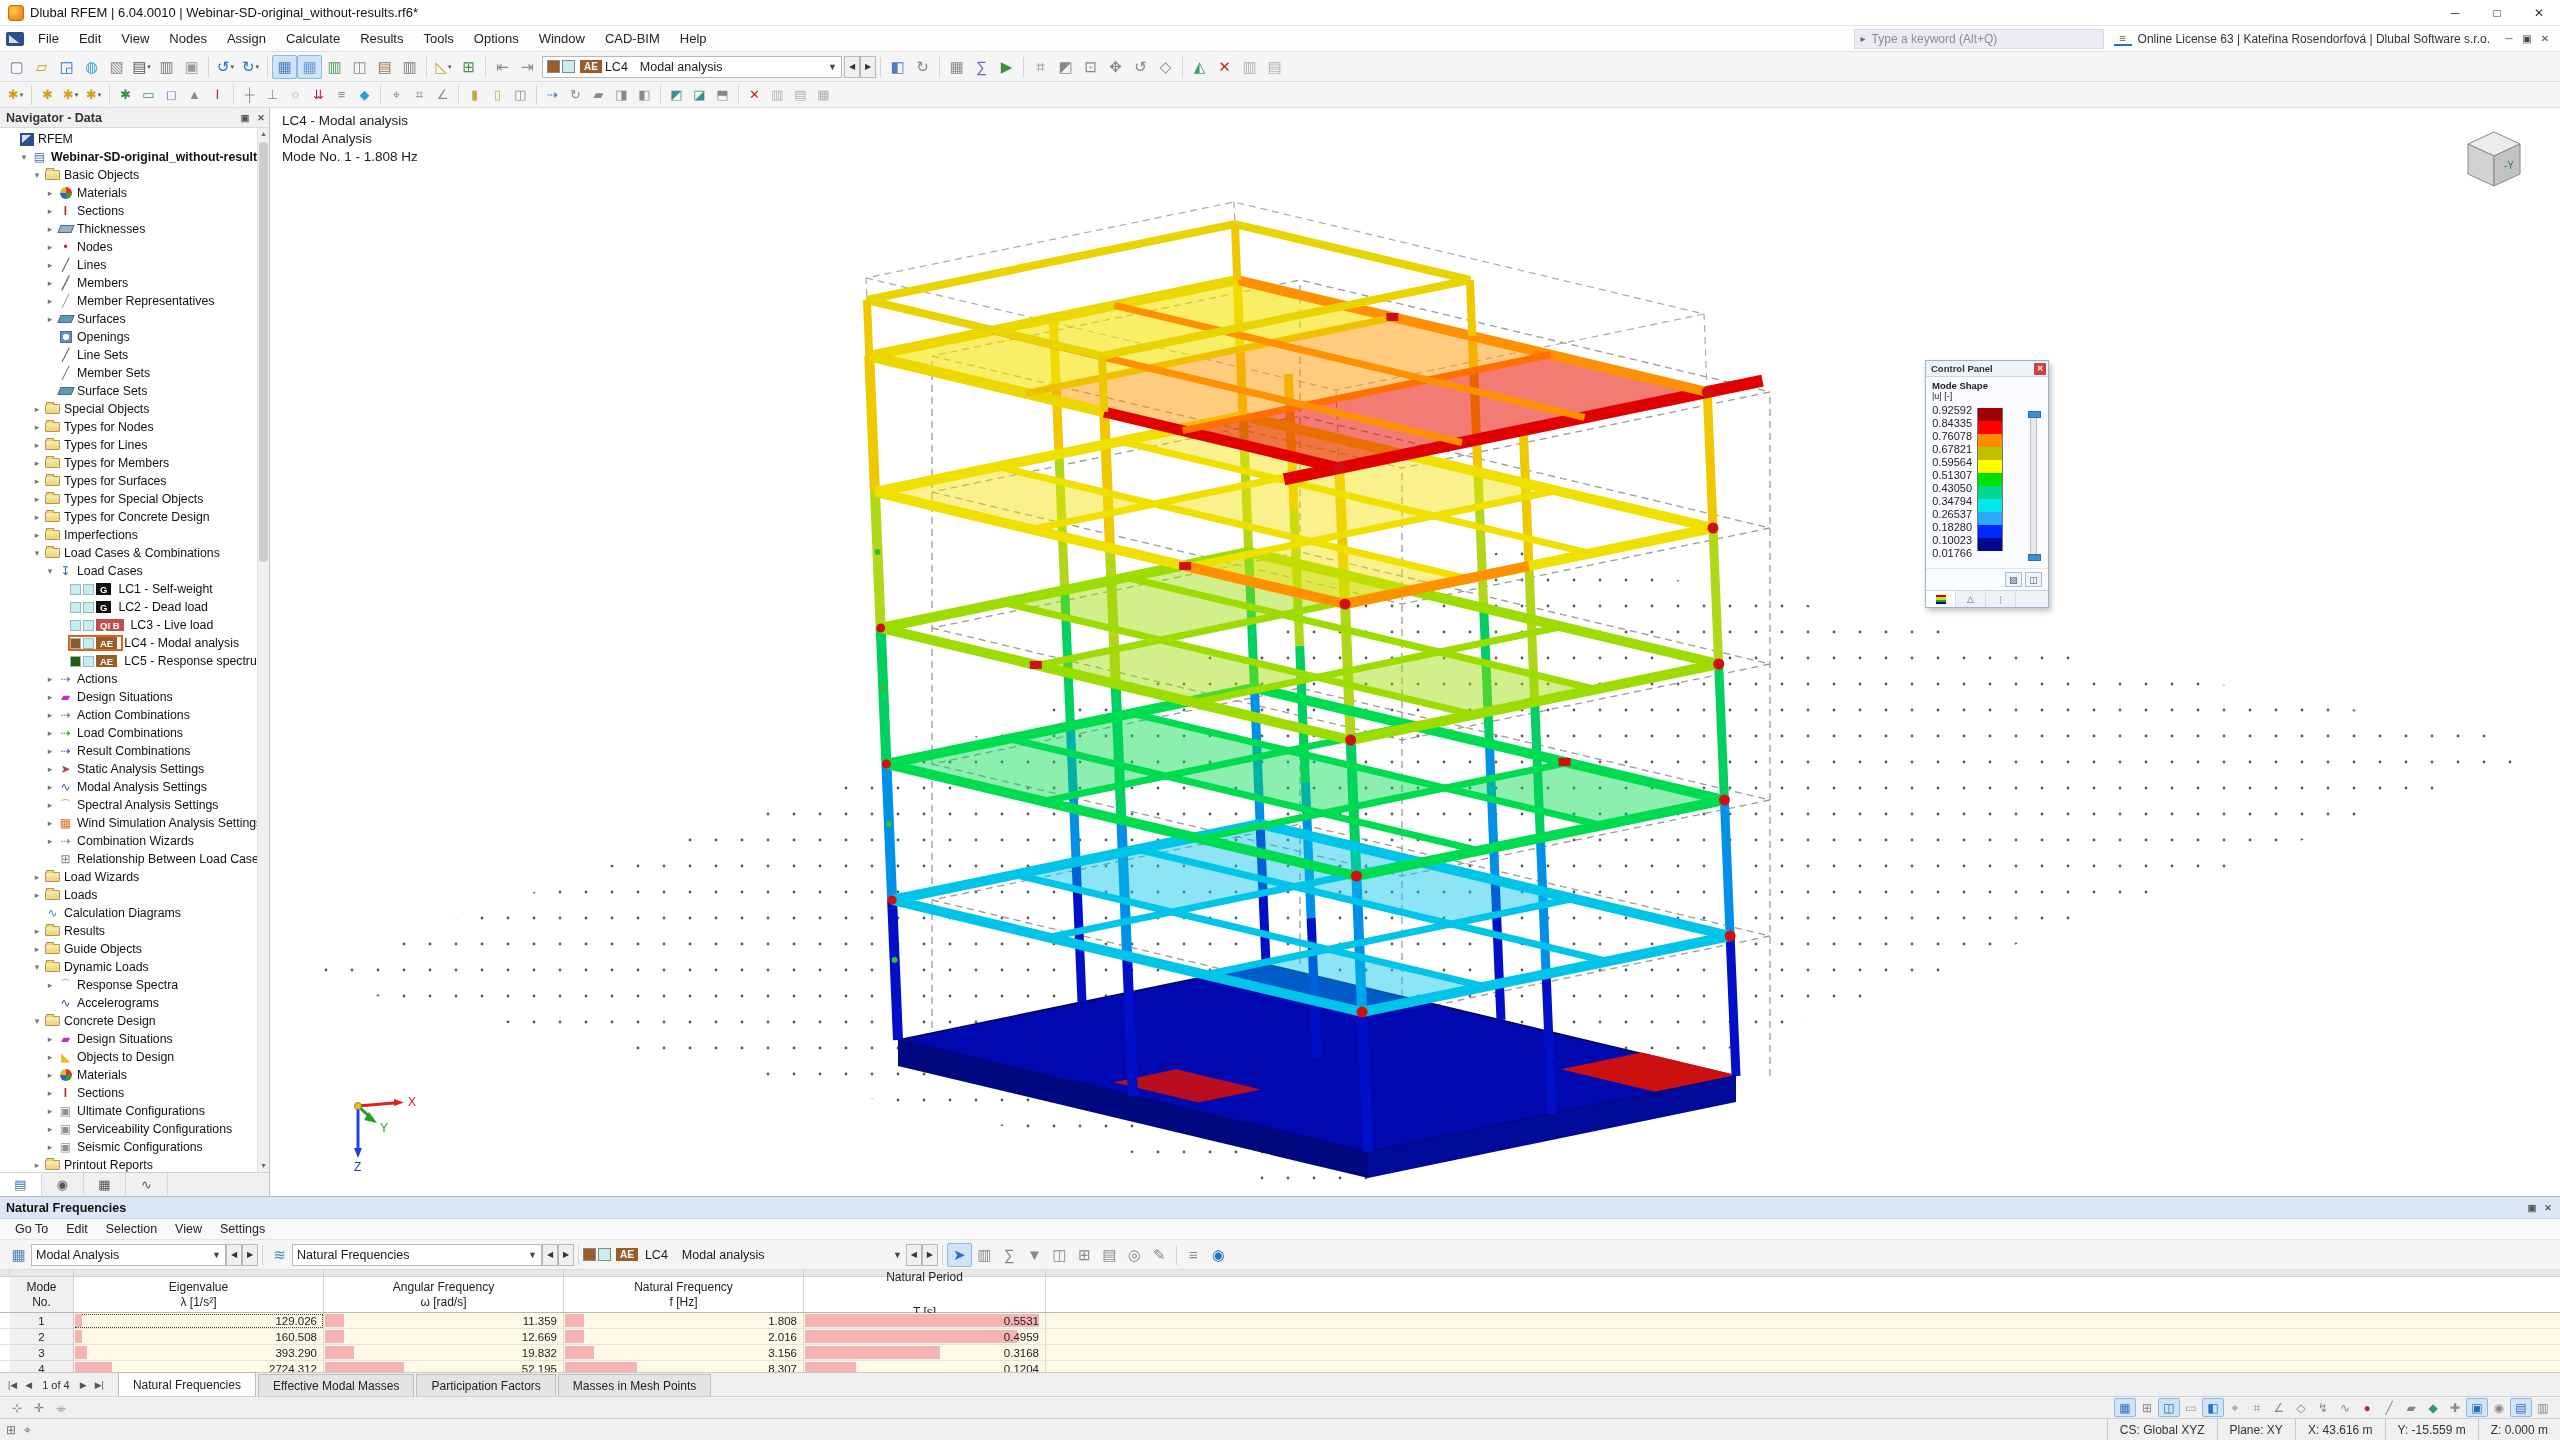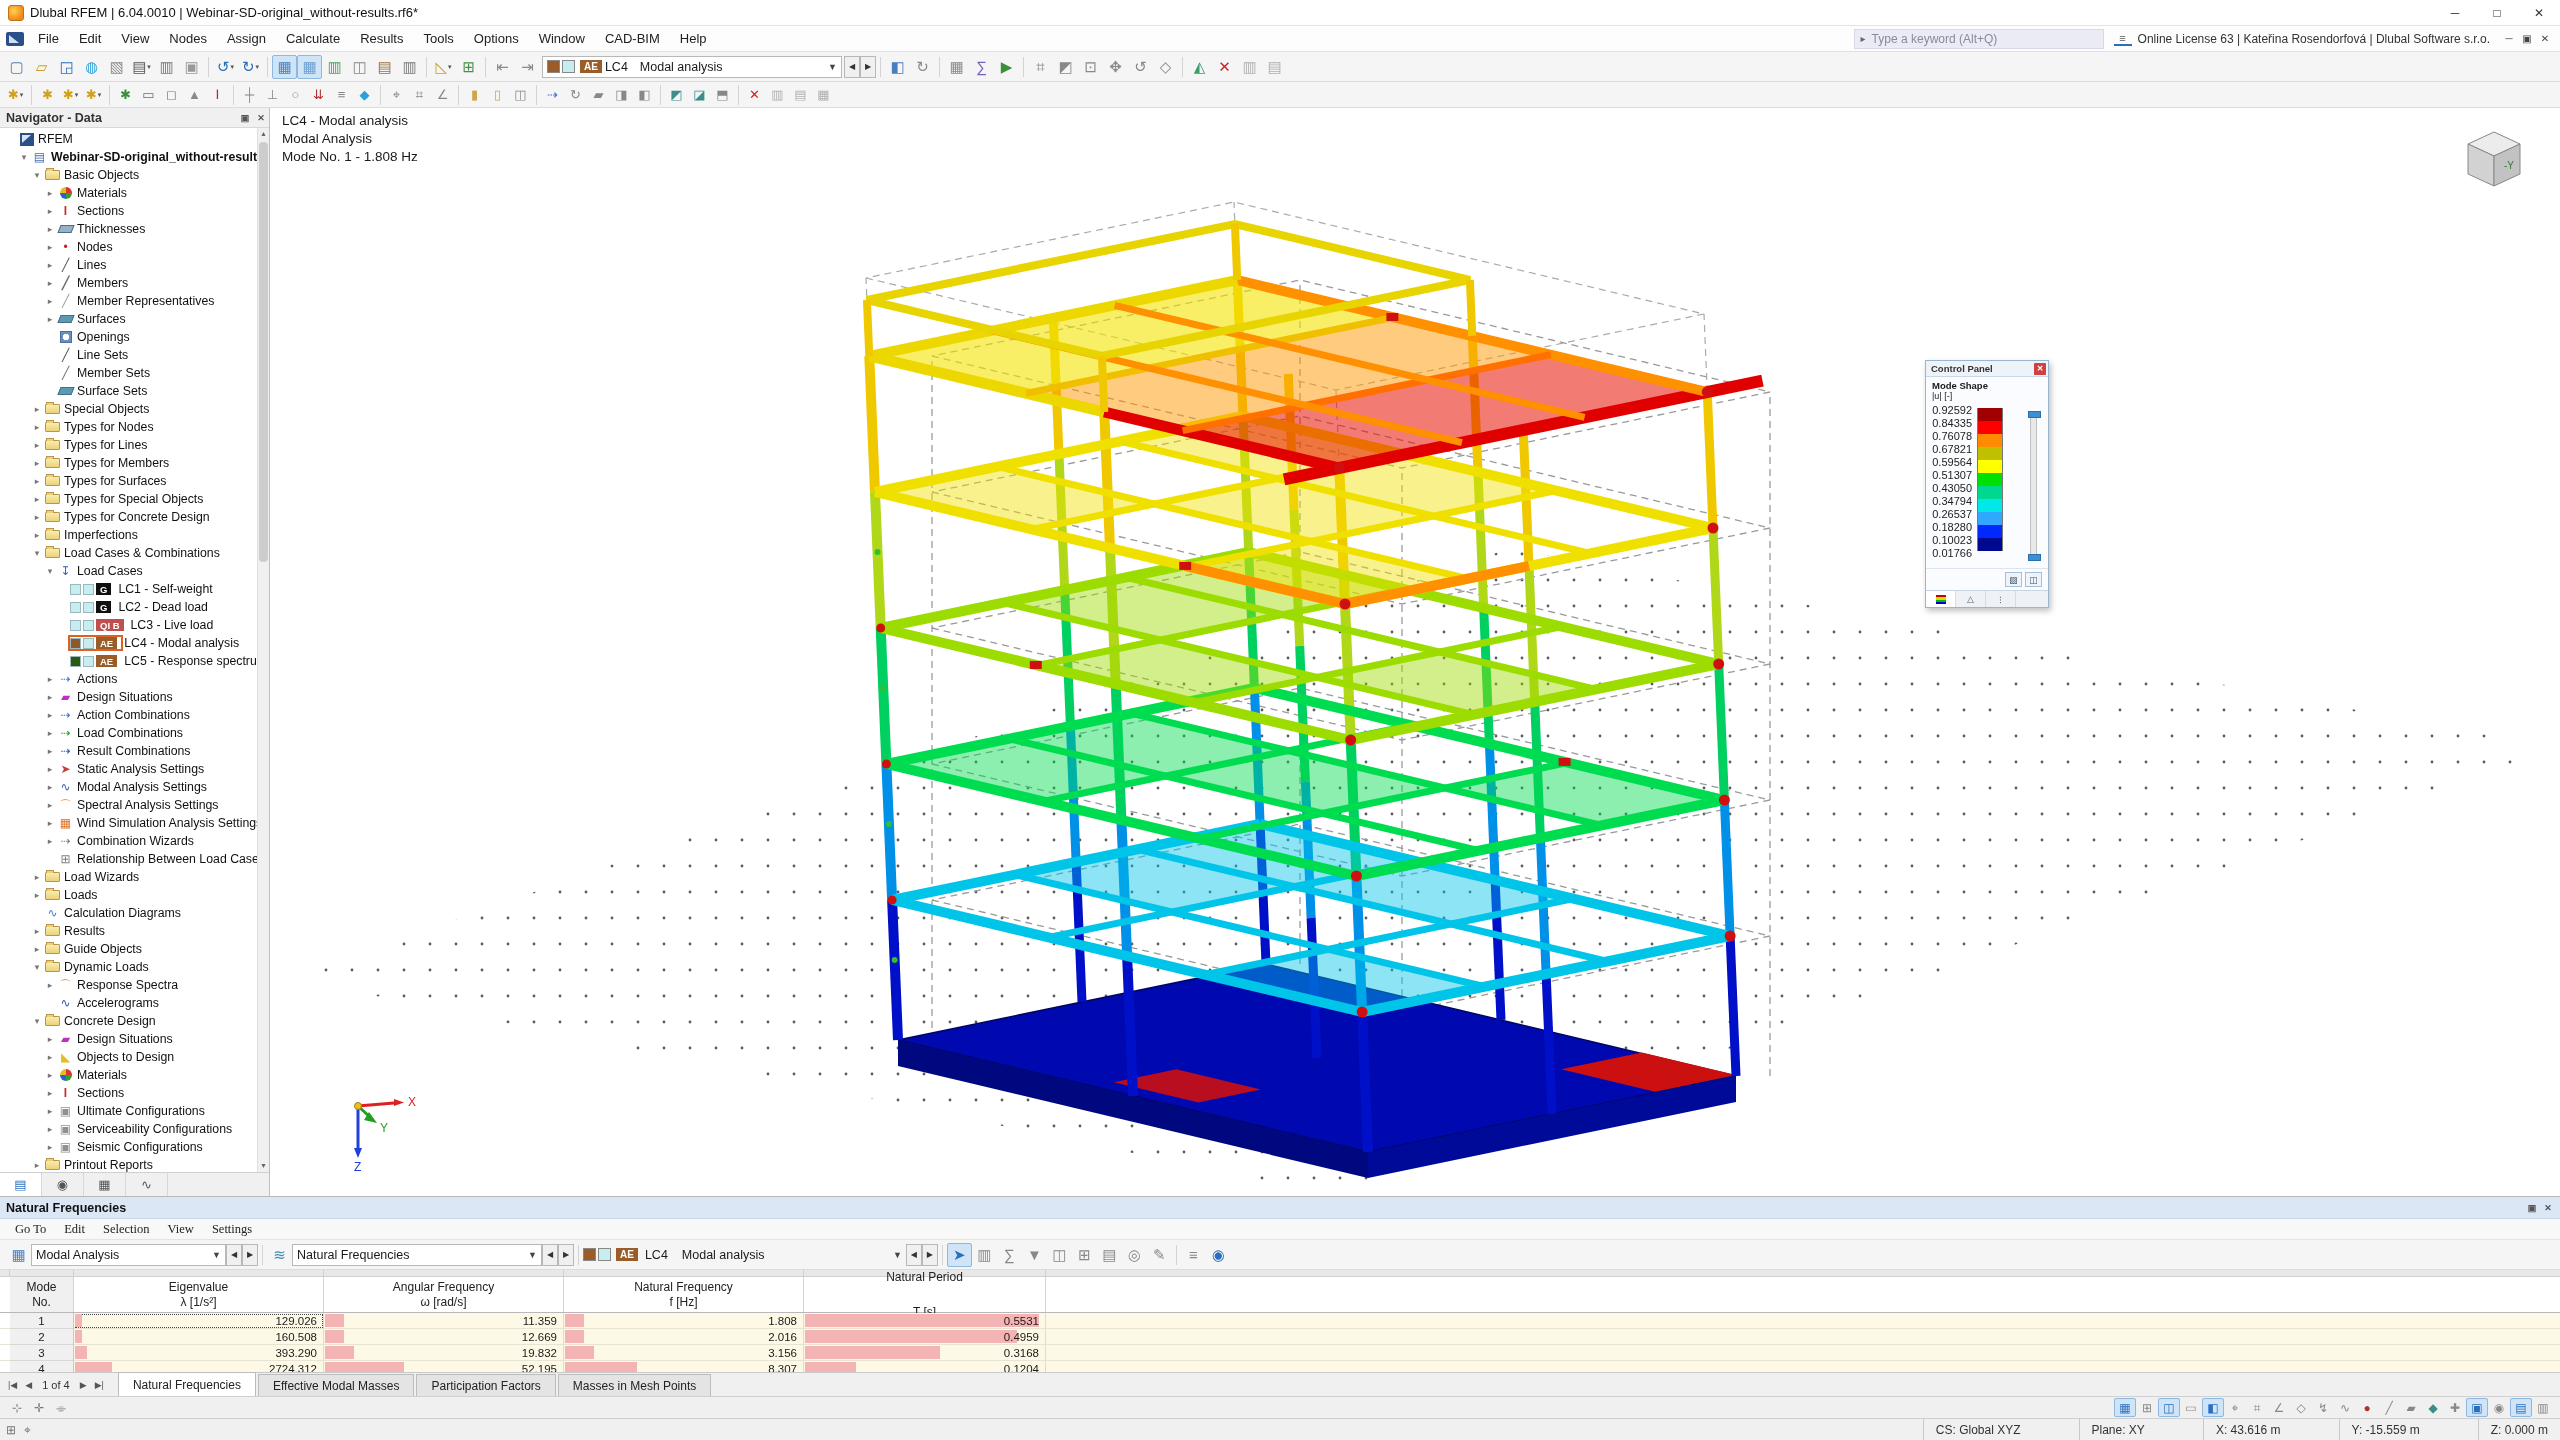--- a/index.html
+++ b/index.html
@@ -97,21 +97,21 @@
   .cptab{width:30px;display:flex;align-items:center;justify-content:center;border-right:1px solid #d4dce8;font-size:9px;color:#567;}
   .cptab.active{background:#fff;}
   .cptab .bars{width:10px;height:9px;background:linear-gradient(#c00 0 25%,#dd0 0 50%,#0b0 0 75%,#00c 0);}
   
   #axiscube{position:absolute;right:28px;top:12px;}
   
   #tablepanel{height:200px;border-top:1px solid #b8b8b8;background:#f5f5f5;display:flex;flex-direction:column;}
   #tp-header{height:22px;background:#dce7f5;display:flex;align-items:center;padding-left:6px;
              font-size:12.5px;font-weight:bold;color:#111;border-bottom:1px solid #c8d4e4;}
   #tp-header .hicons{margin-left:auto;display:flex;margin-right:4px;}
-  #tp-menu{height:21px;display:flex;align-items:center;background:#f8f8f8;border-bottom:1px solid #e4e4e4;padding-left:6px;font-family:Liberation Serif, serif;}
+  #tp-menu{height:21px;display:flex;align-items:center;background:#f8f8f8;border-bottom:1px solid #e4e4e4;padding-left:6px;}
   #tp-menu .menuitem{font-size:12.5px;padding:0 9px;}
   #tp-toolbar{height:30px;display:flex;align-items:center;background:#f5f5f5;border-bottom:1px solid #dcdcdc;padding-left:6px;}
   #tp-grid{flex:1;background:#fff;overflow:hidden;}
   .colstrip{height:7px;display:flex;background:#e8e8e8;border-bottom:1px solid #d0d0d0;}
   .colstrip div{border-right:1px solid #d0d0d0;}
   .hdrrow{display:flex;height:36px;background:#fff;border-bottom:1px solid #b8b8b8;}
   .hcell{border-right:1px solid #d4d4d4;display:flex;flex-direction:column;align-items:center;justify-content:center;
          font-size:12px;line-height:15px;color:#222;}
   .drow{display:flex;height:16px;}
   .dcell{border-right:1px solid #e0dccc;border-bottom:1px solid #e8e4d4;position:relative;
@@ -127,21 +127,21 @@
   .pagertext{padding:0 6px;}
   .ttab{height:22px;display:flex;align-items:center;padding:0 14px;font-size:12px;color:#222;
         background:#e4e4e4;border:1px solid #bcbcbc;border-bottom:none;margin-right:2px;}
   .ttab.active{background:#fff;font-weight:normal;height:24px;}
   
   #lowerbar{height:22px;background:#f0f0f0;border-top:1px solid #d0d0d0;display:flex;align-items:center;padding:0 6px;}
   #lowerbar .right{margin-left:auto;display:flex;}
   #lowerbar .tbi{width:22px;height:19px;font-size:12px;}
   #statusbar{height:22px;background:#f0f0f0;border-top:1px solid #cfcfcf;display:flex;align-items:center;font-size:12px;color:#333;}
   #statusbar .left{display:flex;padding-left:6px;gap:8px;color:#777;}
-  #statusbar .segs{margin-left:auto;display:flex;height:100%;gap:46px;}
+  #statusbar .segs{margin-left:auto;display:flex;height:100%;}
   .sseg{border-left:1px solid #c8c8c8;display:flex;align-items:center;padding:0 12px;white-space:nowrap;}
 </style>
 </head>
 <body>
 
 <div id="app">
 
   <div id="titlebar">
     <div id="appicon"></div>
     <div id="titletext">Dlubal RFEM | 6.04.0010 | Webinar-SD-original_without-results.rf6*</div>

